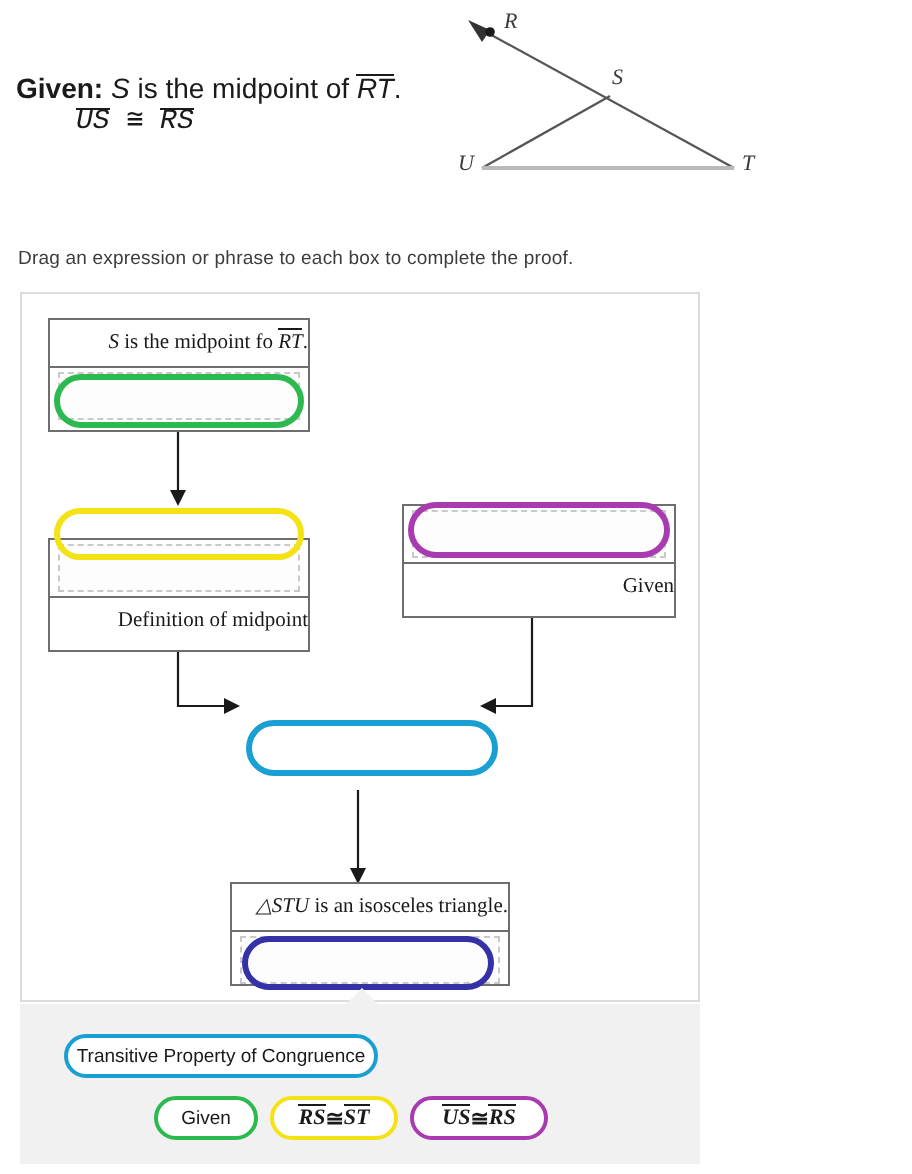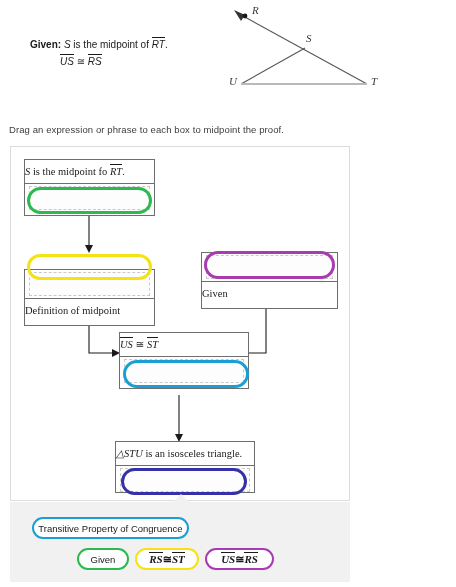--- a/index.html
+++ b/index.html
@@ -16,27 +16,26 @@
     color: #1a1a1a;
     -webkit-font-smoothing: antialiased;
   }
 
   
   #problem-statement {
     position: absolute;
     left: 8px;
     top: 36px;
     width: 215px;
-    font-size: 10px;
+    font-size: 14px;
     line-height: 17px;
-    margin-left: 22px;
   }
   .stmt-line { white-space: nowrap; }
   .stmt-label { font-weight: bold; }
-  .stmt-indent { padding-left: 30px; }
+  .stmt-indent { padding-left: 30px; font-family: Liberation Mono, monospace; }
   .ital { font-style: italic; }
   .ovr {
     font-style: italic;
     border-top: 1px solid #1a1a1a;
     padding-top: 0px;
     display: inline-block;
     line-height: 13px;
   }
   .prove-row { margin-top: 9px; }
 
@@ -89,21 +88,21 @@
   
   .proof-cell {
     position: absolute;
     border: 1px solid #6e6e6e;
     background: #ffffff;
     box-sizing: border-box;
   }
   .cell-text {
     height: 23px;
     line-height: 23px;
-    text-align: left;
+    text-align: right;
     font-size: 10.5px;
     font-family: "Liberation Serif", serif;
     white-space: nowrap;
     color: #1a1a1a;
   }
   .cell-text .ovr { font-size: 10.5px; }
   .cell-divider { border-top: 1px solid #6e6e6e; }
   .dropzone-slot {
     height: 24px;
     margin: 2px 4px 3px 4px;
@@ -190,21 +189,21 @@
 
     <line x1="16" y1="84" x2="142" y2="84" stroke="#b9b9b9" stroke-width="2"></line>
 
     <text class="fig-label" x="27" y="14">R</text>
     <text class="fig-label" x="81" y="42">S</text>
     <text class="fig-label" x="146" y="85">T</text>
     <text class="fig-label" x="4" y="85">U</text>
   </svg>
 </div>
 
-<div id="drag-instruction">Drag an expression or phrase to each box to midpoint the proof.</div>
+<div id="drag-instruction">Drag an expression or phrase to each box to complete the proof.</div>
 
 <div id="proof-panel">
 
   <svg id="connector-layer" viewBox="0 0 340 355">
 
     <line x1="78" y1="68" x2="78" y2="101" stroke="#1a1a1a" stroke-width="1.1"></line>
     <polygon points="74,98 82,98 78,106" fill="#1a1a1a"></polygon>
 
     <polyline points="78,162 78,206 104,206" fill="none" stroke="#1a1a1a" stroke-width="1.1"></polyline>
     <polygon points="101,202 101,210 109,206" fill="#1a1a1a"></polygon>
@@ -235,28 +234,20 @@
   <div class="drop-pill" style="left:16px; top:107px; width:125px; height:26px; border-color:#f5e215;"></div>
 
   <div class="proof-cell" style="left:190px; top:105px; width:137px; height:57px;">
     <div style="height:26px;">
       <div class="dropzone-slot"></div>
     </div>
     <div class="cell-text cell-divider">Given</div>
   </div>
   <div class="drop-pill" style="left:193px; top:104px; width:131px; height:28px; border-color:#a93bb0;"></div>
 
-  <div class="proof-cell" style="left:108px; top:185px; width:130px; height:57px;">
-    <div class="cell-text">
-      <span class="ovr">US</span><span> ≅ </span><span class="ovr">ST</span>
-    </div>
-    <div class="cell-divider">
-      <div class="dropzone-slot"></div>
-    </div>
-  </div>
   <div class="drop-pill" style="left:112px; top:213px; width:126px; height:28px; border-color:#1a9fd4;"></div>
 
   <div class="proof-cell" style="left:104px; top:294px; width:140px; height:52px;">
     <div class="cell-text">
       <span class="ital">△STU</span><span> is an isosceles triangle.</span>
     </div>
     <div class="cell-divider">
       <div class="dropzone-slot"></div>
     </div>
   </div>

